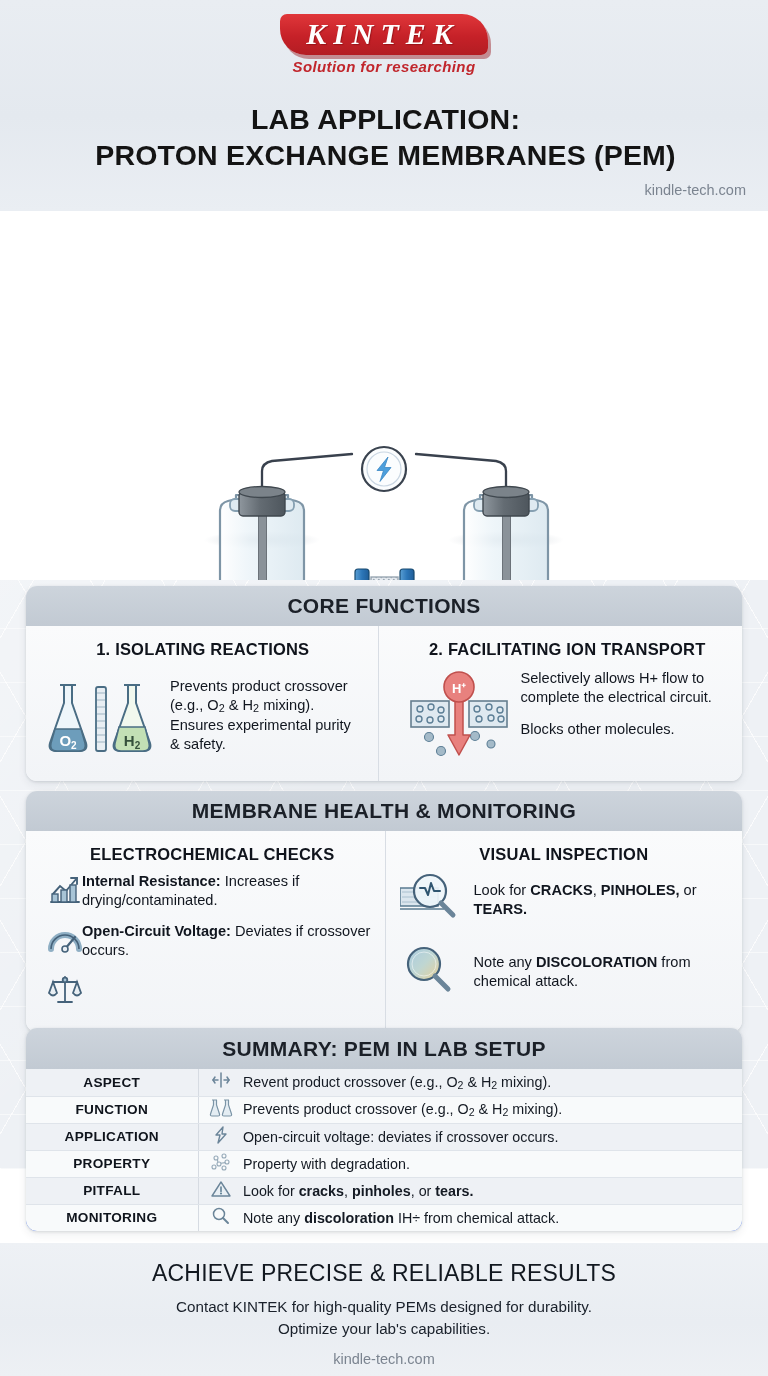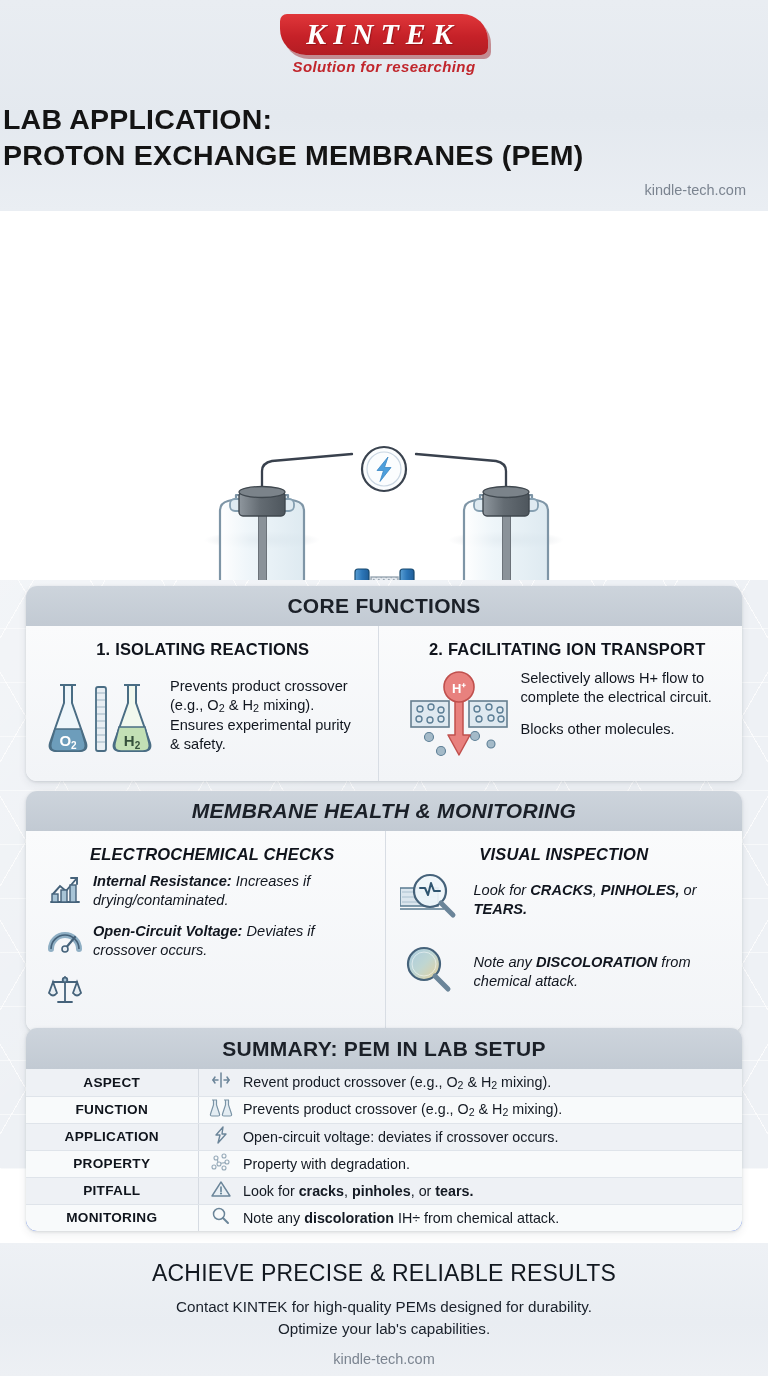--- a/index.html
+++ b/index.html
@@ -44,21 +44,21 @@
     text-shadow: 1px 1px 1px rgba(120,10,15,.55);
     line-height: 1;
   }
   .logo-tag {
     margin-top: 3px;
     font-family: "Liberation Sans", sans-serif;
     font-style: italic; font-weight: 700;
     font-size: 15px; color:#c1262c; letter-spacing:.4px;
   }
   .title {
-    position:absolute; left:3px; right:0; top:101px; 
+    position:absolute; left:3px; right:0; top:101px; text-align:center;
     font-size: 28.5px; font-weight: 700; color:#141414; line-height: 1.28;
     letter-spacing: .2px;
   }
   .title .l2 { display:block; }
   .hdr-url {
     position:absolute; right:22px; top:182px;
     font-size:14.5px; color:#7b8490;
   }
 
   
@@ -95,22 +95,22 @@
   .txt b { font-weight:700; }
   .p2 { margin-top:13px; }
 
   
   #card-core { top:586px; }
   #card-core .card-body { min-height:152px; }
   #card-core .col:first-child .row { padding-top:8px; }
   #card-core .col:last-child { padding-left:28px; }
 
   
-  #card-health { top:791px;font-style:italic; }
-  #card-health .hrow { display:flex; gap:11px; align-items:flex-start; margin-bottom:12px; }
+  #card-health { top:791px; }
+  #card-health .hrow { display:flex; align-items:flex-start; margin-bottom:12px; }
   #card-health .hrow:last-child { margin-bottom:0; }
   #card-health .col:first-child { padding-left:22px; padding-right:8px; }
   #card-health .col:last-child { padding-left:14px; }
   #card-health .col-title { margin-bottom:8px; }
   #card-health .vrow { display:flex; gap:12px; align-items:center; margin-bottom:16px; }
 
   
   #card-summary { top:1028px; }
   #card-summary .card-head { height:41px; font-size:21px; }
   .tbl { width:100%; border-collapse:collapse; background:#1d4ed8; }

